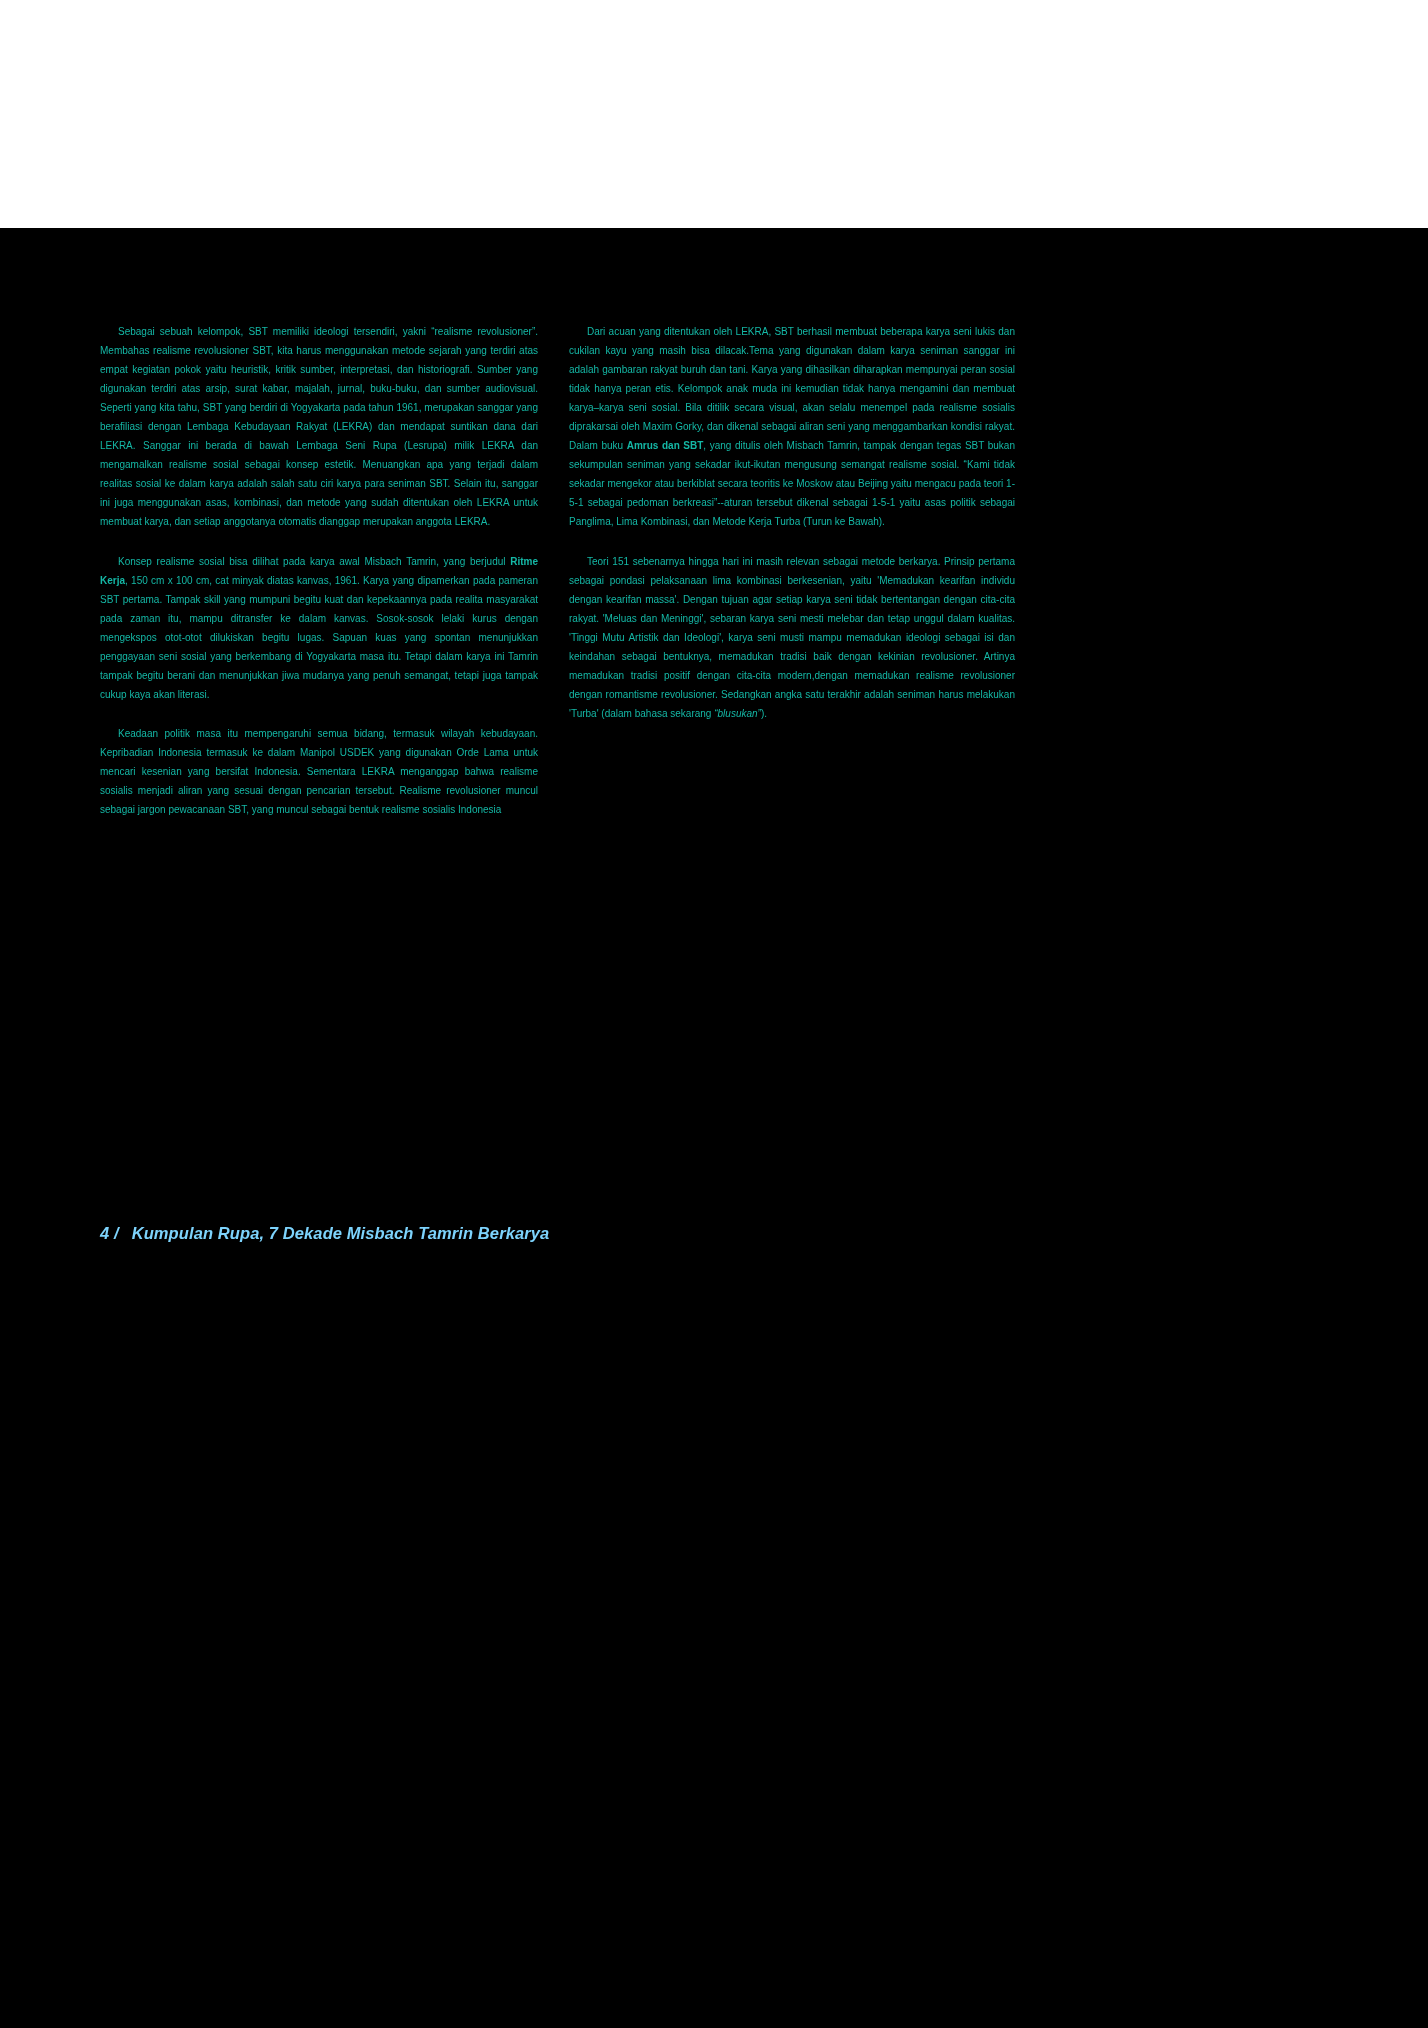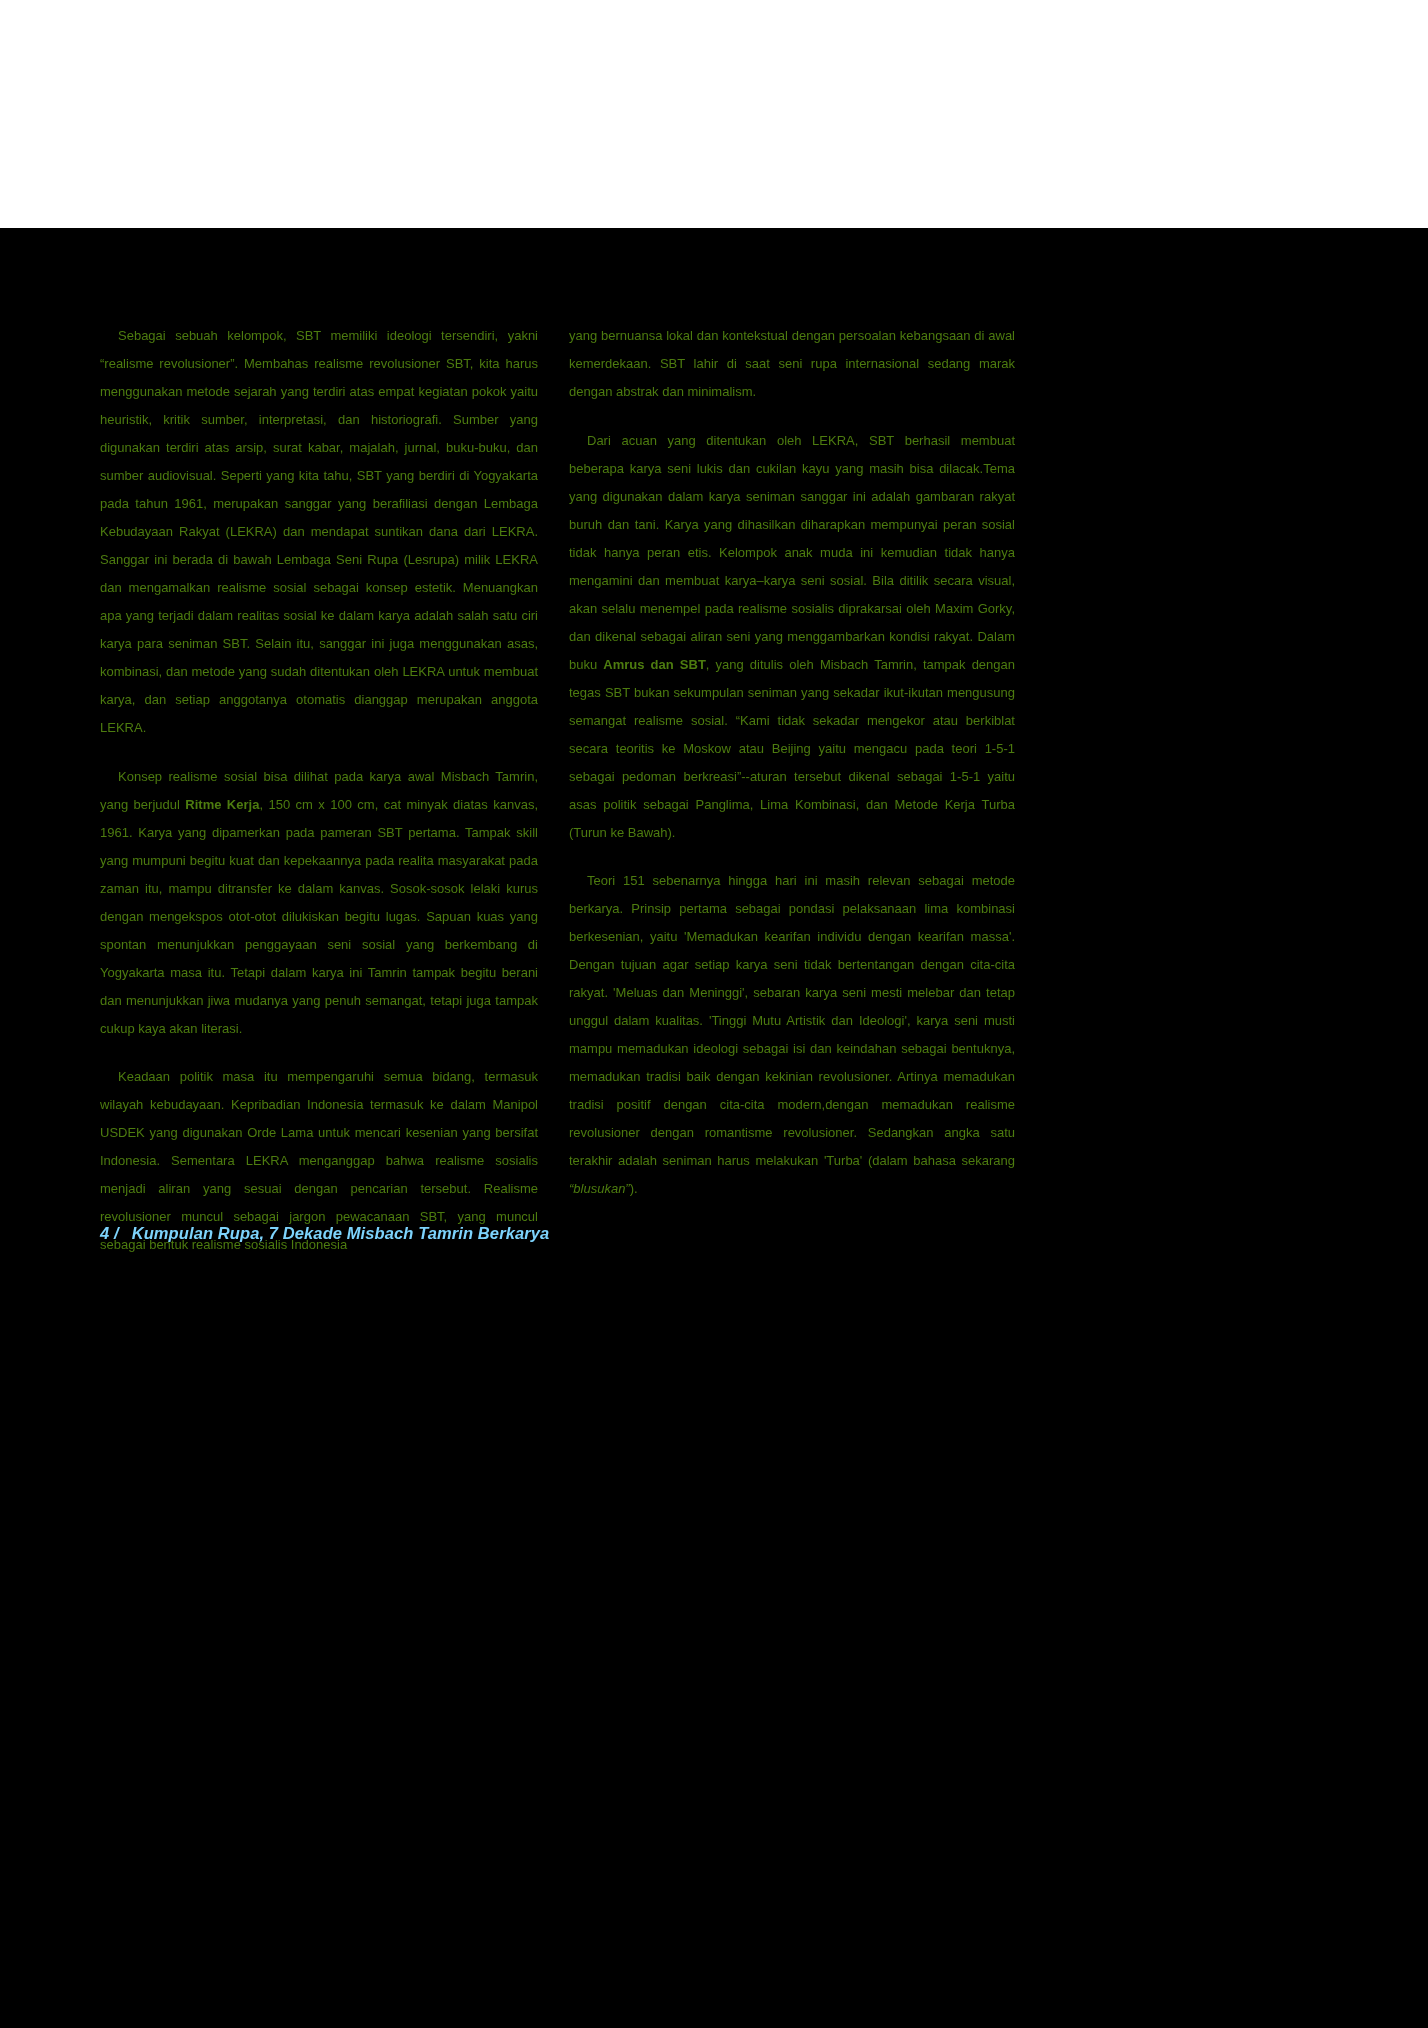--- a/index.html
+++ b/index.html
@@ -20,23 +20,23 @@
     background: #000000;
   }
   .columns {
     position: absolute;
     left: 100px;
     top: 94px;
     display: flex;
     gap: 31px;
   }
   .col {
-    color: #4d7c0f;
-    font-size: 13px;
-    line-height: 28px;
+    color: #14b8a6;
+    font-size: 10px;
+    line-height: 19px;
     text-align: justify;
   }
   .col-left  { width: 438px; }
   .col-right { width: 446px; }
   .para { margin: 0 0 20.6px 0; }
   .para:last-child { margin-bottom: 0; }
   .para.indent { text-indent: 18px; }
   .para strong { font-weight: 700; }
   .para em { font-style: italic; }
   .footer {
@@ -61,21 +61,20 @@
 
       <div class="col col-left">
         <p class="para indent"><span>Sebagai sebuah kelompok, SBT memiliki ideologi tersendiri, yakni “realisme revolusioner”. Membahas realisme revolusioner SBT, kita harus menggunakan metode sejarah yang terdiri atas empat kegiatan pokok yaitu heuristik, kritik sumber, interpretasi, dan historiografi. Sumber yang digunakan terdiri atas arsip, surat kabar, majalah, jurnal, buku-buku, dan sumber audiovisual. Seperti yang kita tahu, SBT yang berdiri di Yogyakarta pada tahun 1961, merupakan sanggar yang berafiliasi dengan Lembaga Kebudayaan Rakyat (LEKRA) dan mendapat suntikan dana dari LEKRA. Sanggar ini berada di bawah Lembaga Seni Rupa (Lesrupa) milik LEKRA dan mengamalkan realisme sosial sebagai konsep estetik. Menuangkan apa yang terjadi dalam realitas sosial ke dalam karya adalah salah satu ciri karya para seniman SBT. Selain itu, sanggar ini juga menggunakan asas, kombinasi, dan metode yang sudah ditentukan oleh LEKRA untuk membuat karya, dan setiap anggotanya otomatis dianggap merupakan anggota LEKRA.</span></p>
 
         <p class="para indent"><span>Konsep realisme sosial bisa dilihat pada karya awal Misbach Tamrin, yang berjudul </span><strong>Ritme Kerja</strong><span>, 150 cm x 100 cm, cat minyak diatas kanvas, 1961. Karya yang dipamerkan pada pameran SBT pertama. Tampak skill yang mumpuni begitu kuat dan kepekaannya pada realita masyarakat pada zaman itu, mampu ditransfer ke dalam kanvas. Sosok-sosok lelaki kurus dengan mengekspos otot-otot dilukiskan begitu lugas. Sapuan kuas yang spontan menunjukkan penggayaan seni sosial yang berkembang di Yogyakarta masa itu. Tetapi dalam karya ini Tamrin tampak begitu berani dan menunjukkan jiwa mudanya yang penuh semangat, tetapi juga tampak cukup kaya akan literasi.</span></p>
 
         <p class="para indent"><span>Keadaan politik masa itu mempengaruhi semua bidang, termasuk wilayah kebudayaan. Kepribadian Indonesia termasuk ke dalam Manipol USDEK yang digunakan Orde Lama untuk mencari kesenian yang bersifat Indonesia. Sementara LEKRA menganggap bahwa realisme sosialis menjadi aliran yang sesuai dengan pencarian tersebut. Realisme revolusioner muncul sebagai jargon pewacanaan SBT, yang muncul sebagai bentuk realisme sosialis Indonesia</span></p>
       </div>
 
       <div class="col col-right">
-        <p class="para"><span>yang bernuansa lokal dan kontekstual dengan persoalan kebangsaan di awal kemerdekaan. SBT lahir di saat seni rupa internasional sedang marak dengan abstrak dan minimalism.</span></p>
 
         <p class="para indent"><span>Dari acuan yang ditentukan oleh LEKRA, SBT berhasil membuat beberapa karya seni lukis dan cukilan kayu yang masih bisa dilacak.Tema yang digunakan dalam karya seniman sanggar ini adalah gambaran rakyat buruh dan tani. Karya yang dihasilkan diharapkan mempunyai peran sosial tidak hanya peran etis. Kelompok anak muda ini kemudian tidak hanya mengamini dan membuat karya–karya seni sosial. Bila ditilik secara visual, akan selalu menempel pada realisme sosialis diprakarsai oleh Maxim Gorky, dan dikenal sebagai aliran seni yang menggambarkan kondisi rakyat. Dalam buku </span><strong>Amrus dan SBT</strong><span>, yang ditulis oleh Misbach Tamrin, tampak dengan tegas SBT bukan sekumpulan seniman yang sekadar ikut-ikutan mengusung semangat realisme sosial. “Kami tidak sekadar mengekor atau berkiblat secara teoritis ke Moskow atau Beijing yaitu mengacu pada teori 1-5-1 sebagai pedoman berkreasi”--aturan tersebut dikenal sebagai 1-5-1 yaitu asas politik sebagai Panglima, Lima Kombinasi, dan Metode Kerja Turba (Turun ke Bawah).</span></p>
 
         <p class="para indent"><span>Teori 151 sebenarnya hingga hari ini masih relevan sebagai metode berkarya. Prinsip pertama sebagai pondasi pelaksanaan lima kombinasi berkesenian, yaitu 'Memadukan kearifan individu dengan kearifan massa'. Dengan tujuan agar setiap karya seni tidak bertentangan dengan cita-cita rakyat. 'Meluas dan Meninggi', sebaran karya seni mesti melebar dan tetap unggul dalam kualitas. 'Tinggi Mutu Artistik dan Ideologi', karya seni musti mampu memadukan ideologi sebagai isi dan keindahan sebagai bentuknya, memadukan tradisi baik dengan kekinian revolusioner. Artinya memadukan tradisi positif dengan cita-cita modern,dengan memadukan realisme revolusioner dengan romantisme revolusioner. Sedangkan angka satu terakhir adalah seniman harus melakukan 'Turba' (dalam bahasa sekarang </span><em>“blusukan”</em><span>).</span></p>
       </div>
 
     </div>
 
     <div class="footer">
       <span class="footer-num">4 /</span><span class="footer-title">Kumpulan Rupa, 7 Dekade Misbach Tamrin Berkarya</span>

